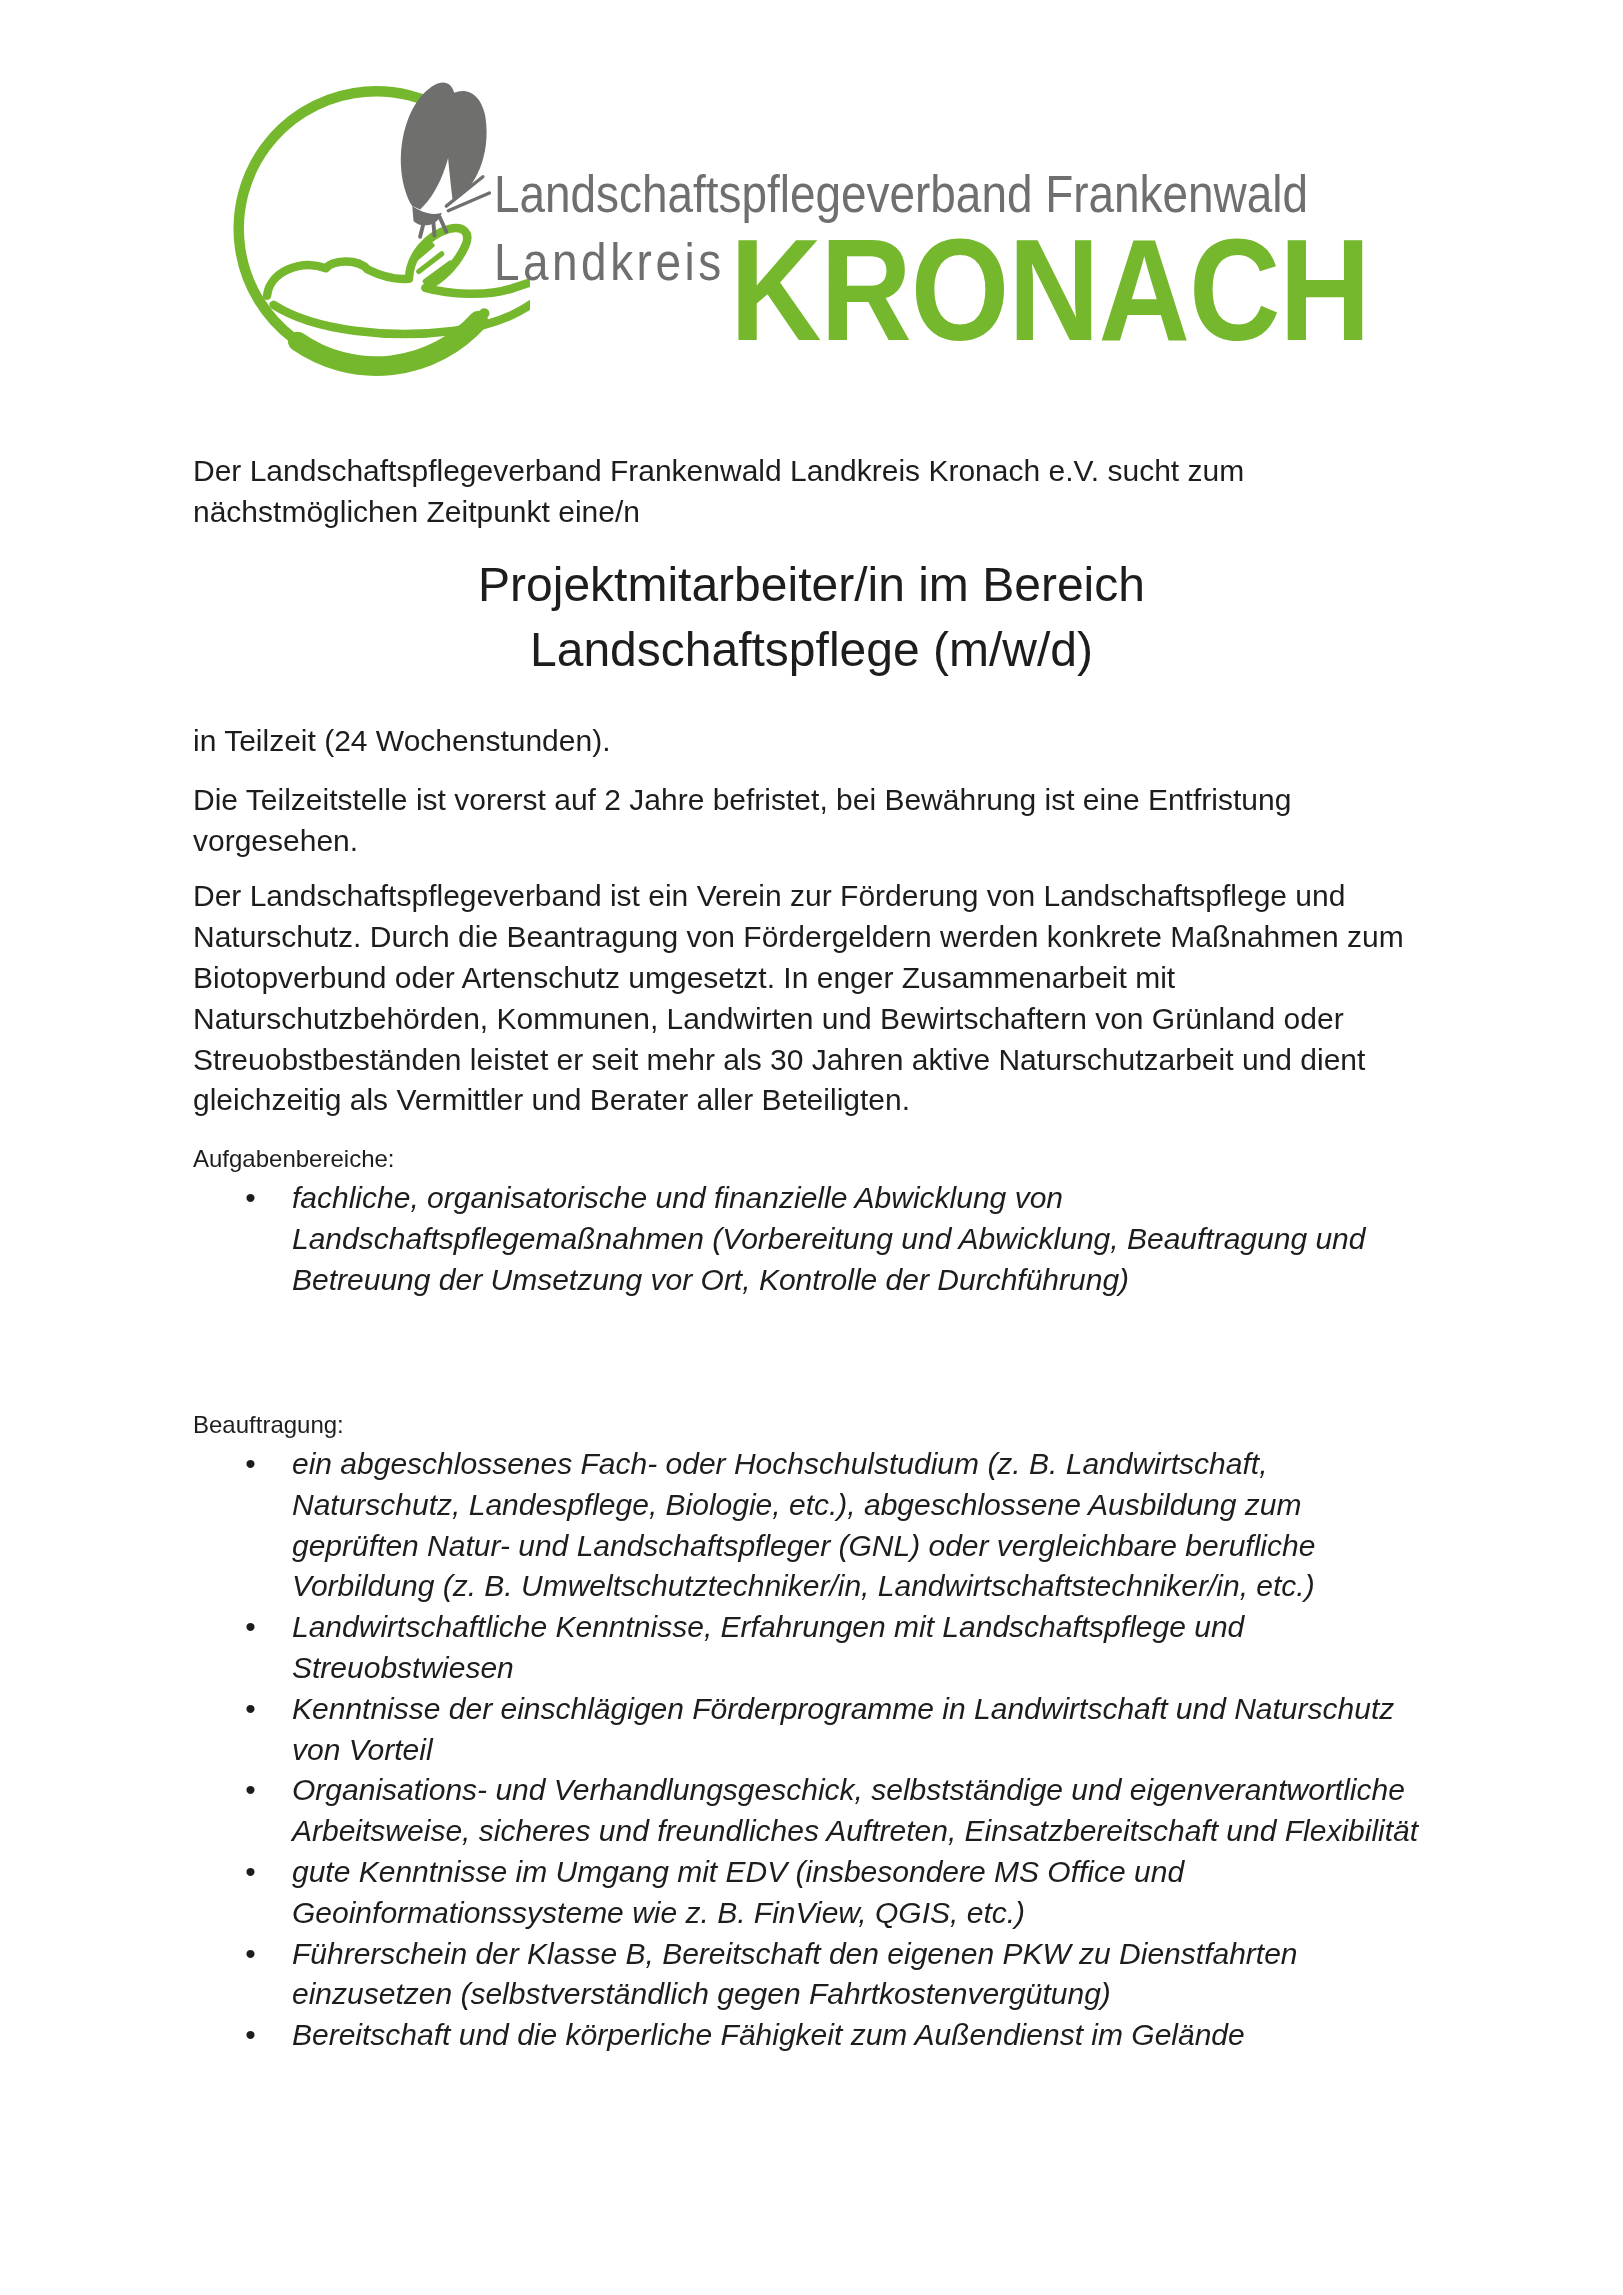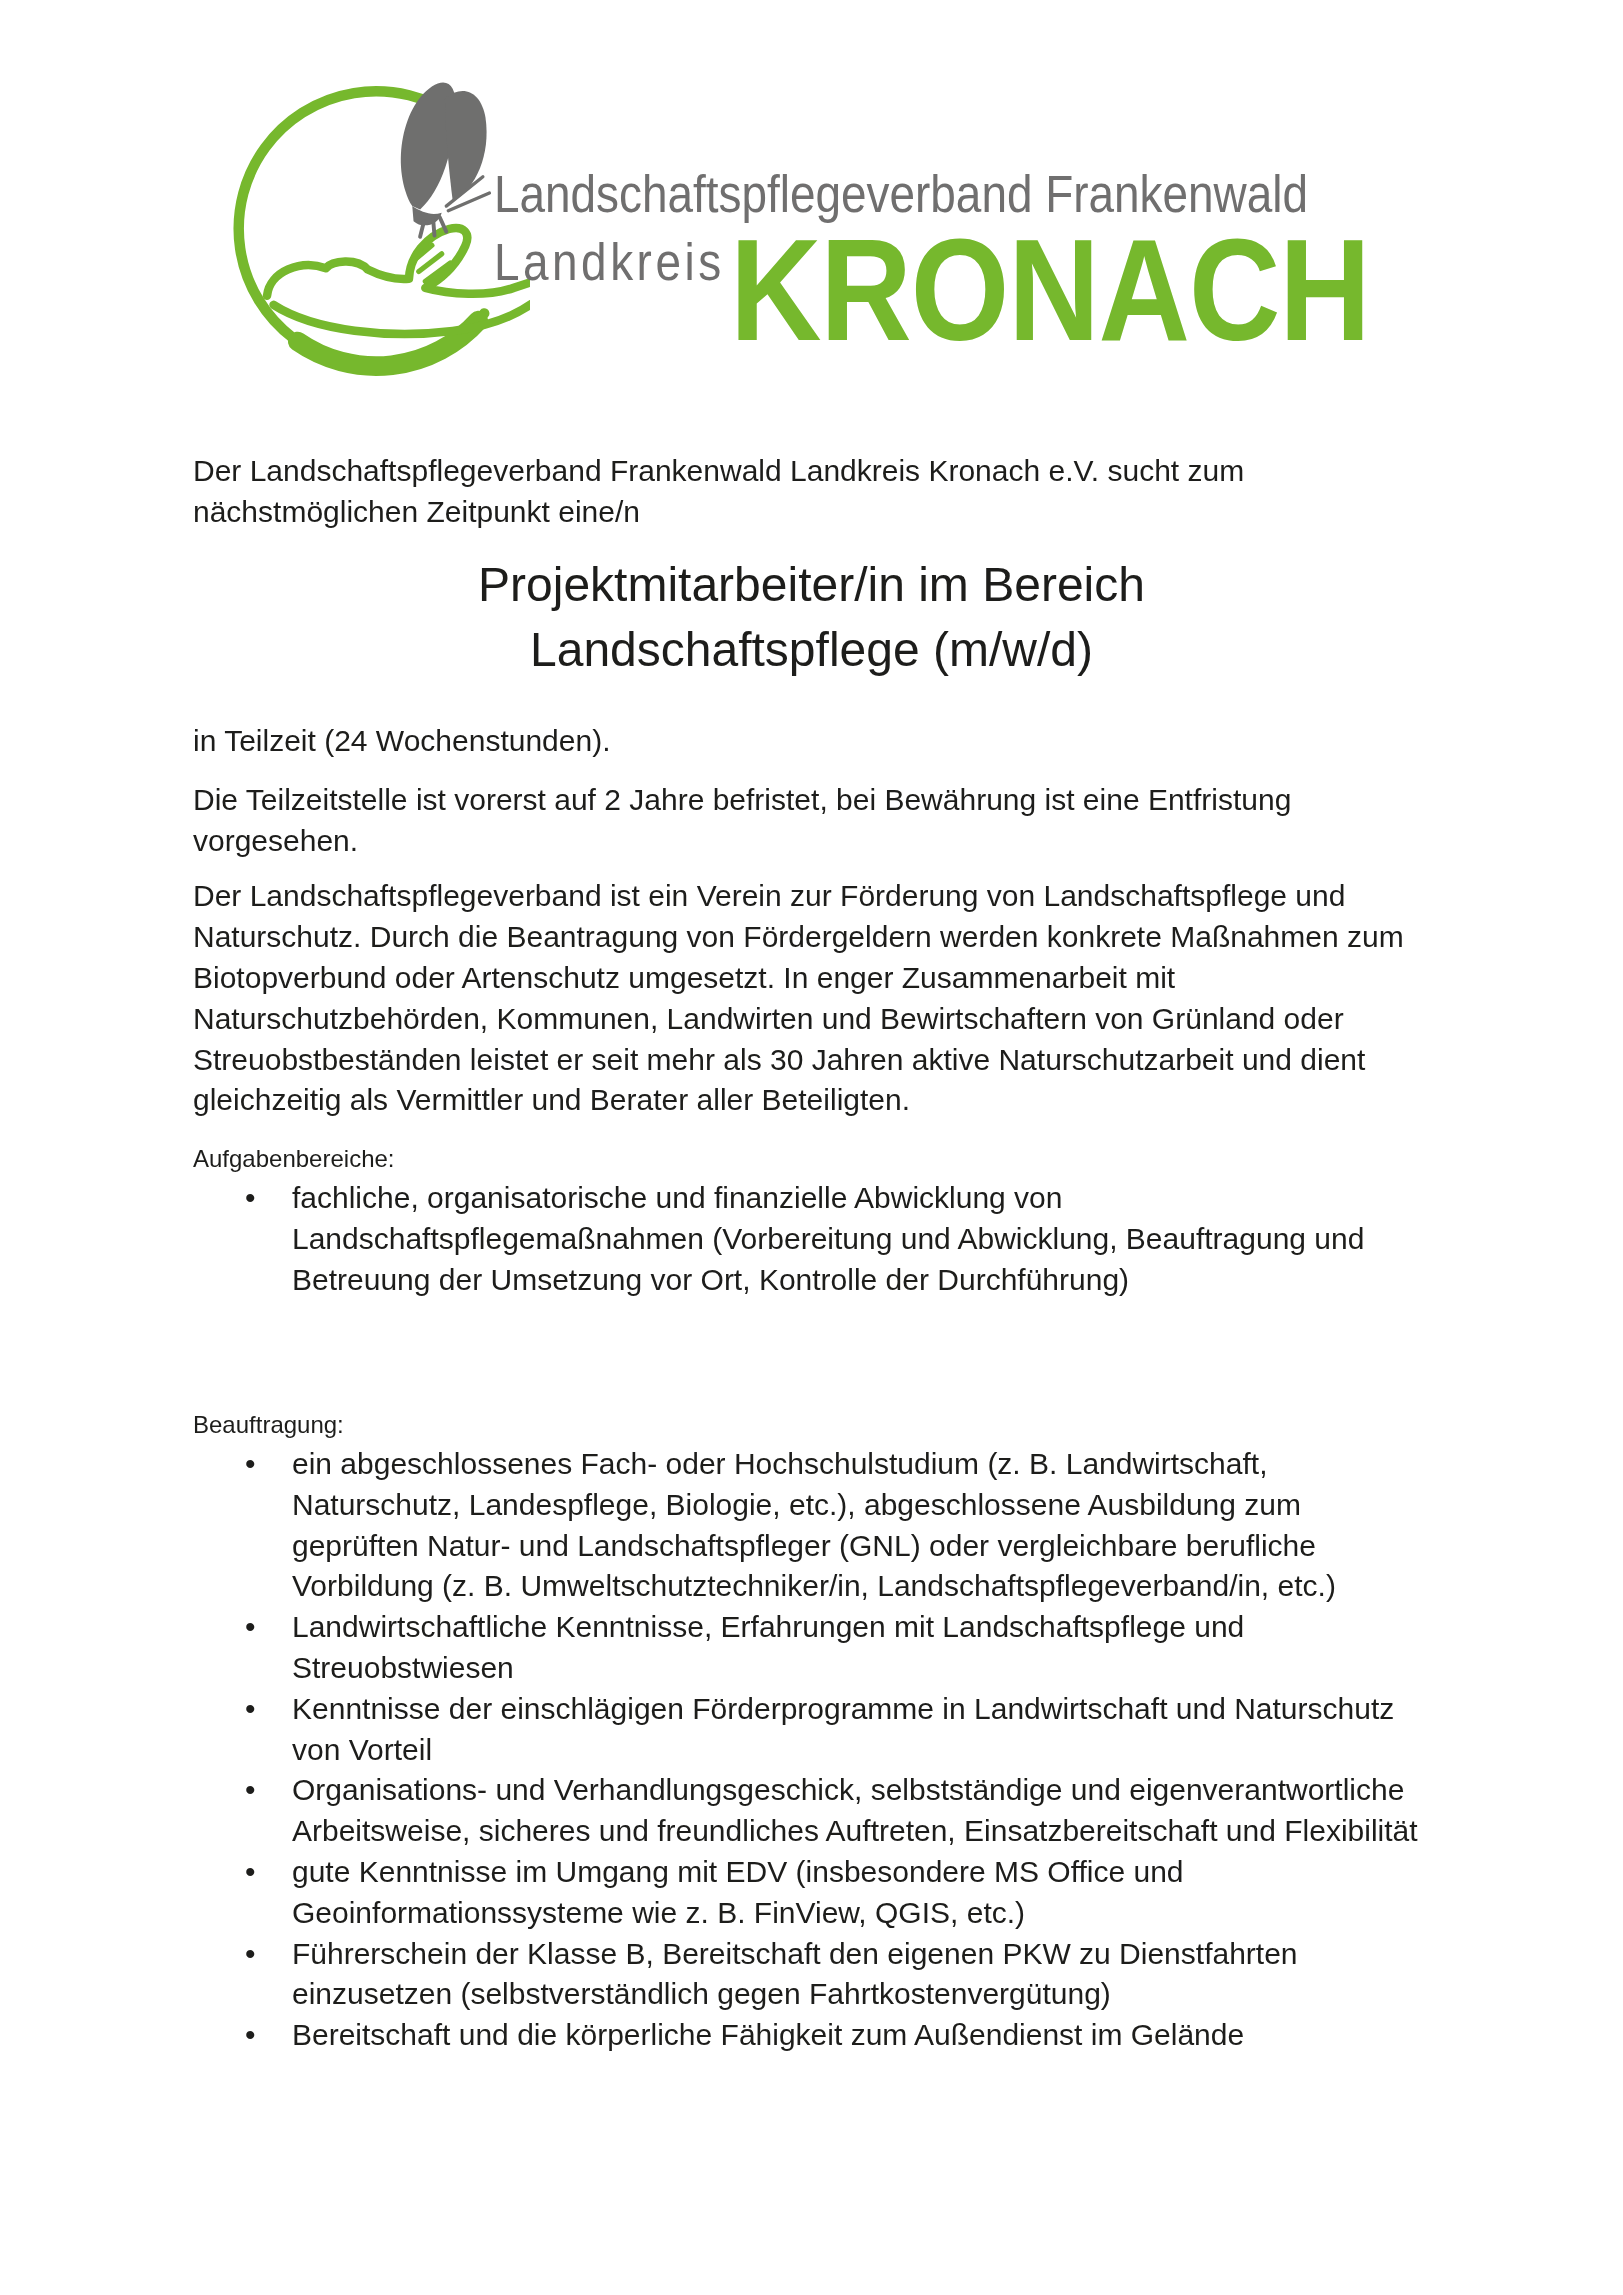--- a/index.html
+++ b/index.html
@@ -85,20 +85,21 @@
     margin: 22px 0 0 0;
     font-size: 24px;
     font-weight: 400;
     line-height: 1.36;
   }
   h2.requirements { margin-top: 108px; }
   ul {
     list-style: none;
     margin: 2.6px 0 0 0;
     padding: 0 0 0 99px;
+    font-style: italic;
   }
   li { position: relative; }
   li::before {
     content: "\2022";
     position: absolute;
     left: -47px;
     top: 0;
   }
 </style>
 </head>
@@ -152,21 +153,21 @@
     <p class="p-contract">Die Teilzeitstelle ist vorerst auf 2 Jahre befristet, bei Bewährung ist eine Entfristung vorgesehen.</p>
     <p class="p-about">Der Landschaftspflegeverband ist ein Verein zur Förderung von Landschaftspflege und Naturschutz. Durch die Beantragung von Fördergeldern werden konkrete Maßnahmen zum Biotopverbund oder Artenschutz umgesetzt. In enger Zusammenarbeit mit Naturschutzbehörden, Kommunen, Landwirten und Bewirtschaftern von Grünland oder Streuobstbeständen leistet er seit mehr als 30 Jahren aktive Naturschutzarbeit und dient gleichzeitig als Vermittler und Berater aller Beteiligten.</p>
 
     <h2 class="tasks">Aufgabenbereiche:</h2>
     <ul>
       <li>fachliche, organisatorische und finanzielle Abwicklung von Landschaftspflegemaßnahmen (Vorbereitung und Abwicklung, Beauftragung und Betreuung der Umsetzung vor Ort, Kontrolle der Durchführung)</li>
     </ul>
 
     <h2 class="requirements">Beauftragung:</h2>
     <ul>
-      <li>ein abgeschlossenes Fach- oder Hochschulstudium (z. B. Landwirtschaft, Naturschutz, Landespflege, Biologie, etc.), abgeschlossene Ausbildung zum geprüften Natur- und Landschaftspfleger (GNL) oder vergleichbare berufliche Vorbildung (z. B. Umweltschutztechniker/in, Landschaftspflegeverband/in, etc.)</li>
+      <li>ein abgeschlossenes Fach- oder Hochschulstudium (z. B. Landwirtschaft, Naturschutz, Landespflege, Biologie, etc.), abgeschlossene Ausbildung zum geprüften Natur- und Landschaftspfleger (GNL) oder vergleichbare berufliche Vorbildung (z. B. Umweltschutztechniker/in, Landwirtschaftstechniker/in, etc.)</li>
       <li>Landwirtschaftliche Kenntnisse, Erfahrungen mit Landschaftspflege und Streuobstwiesen</li>
       <li>Kenntnisse der einschlägigen Förderprogramme in Landwirtschaft und Naturschutz von Vorteil</li>
       <li>Organisations- und Verhandlungsgeschick, selbstständige und eigenverantwortliche Arbeitsweise, sicheres und freundliches Auftreten, Einsatzbereitschaft und Flexibilität</li>
       <li>gute Kenntnisse im Umgang mit EDV (insbesondere MS Office und Geoinformationssysteme wie z. B. FinView, QGIS, etc.)</li>
       <li>Führerschein der Klasse B, Bereitschaft den eigenen PKW zu Dienstfahrten einzusetzen (selbstverständlich gegen Fahrtkostenvergütung)</li>
       <li>Bereitschaft und die körperliche Fähigkeit zum Außendienst im Gelände</li>
 
     </ul>
   </main>
 

